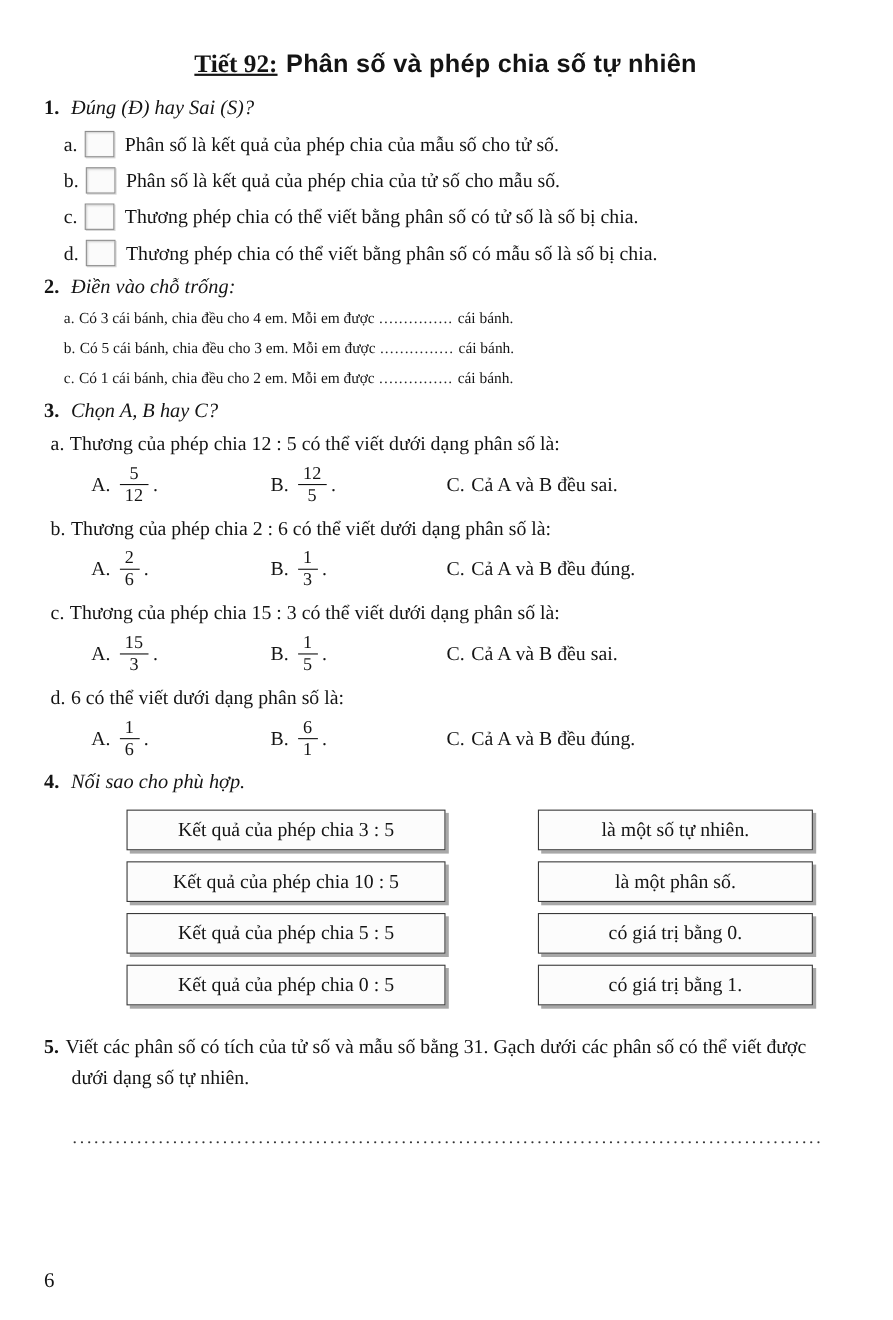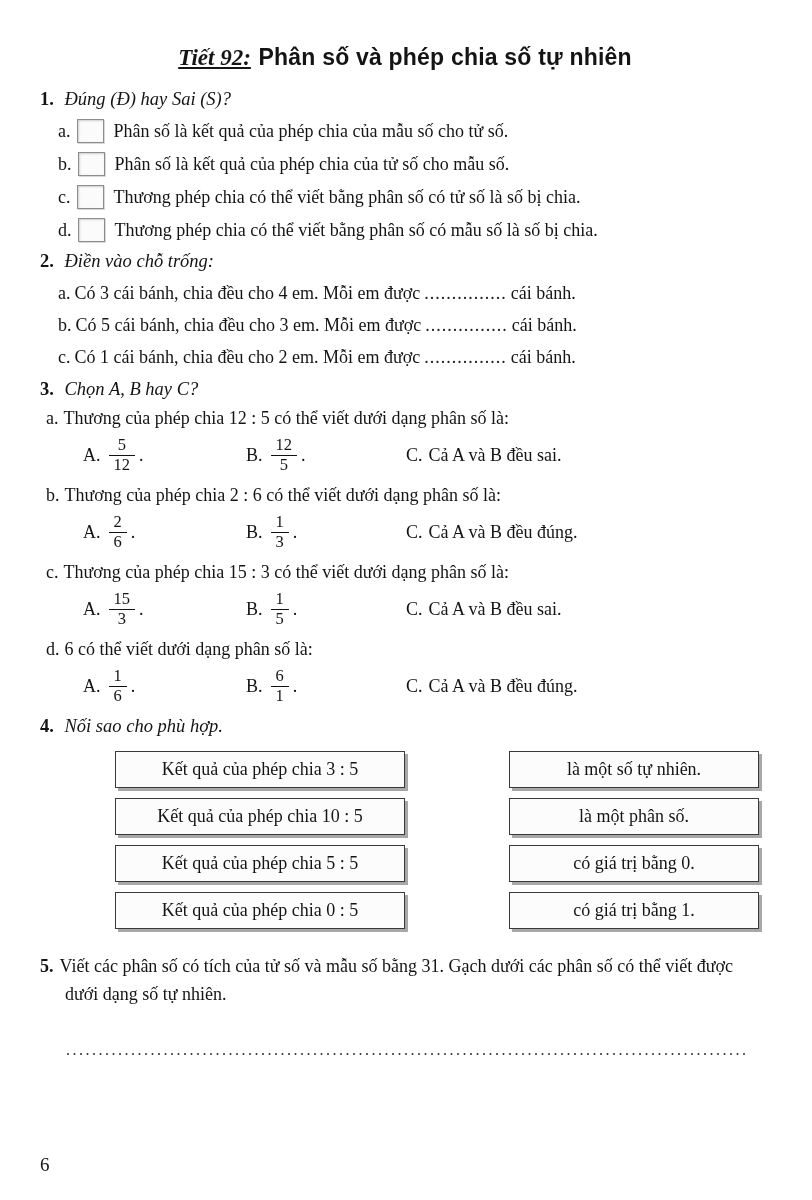--- a/index.html
+++ b/index.html
@@ -8,60 +8,60 @@
     width: 812px; height: 1200px;
     font-family: "Liberation Serif", serif;
     color: #141414;
     position: relative;
     overflow: hidden;
   }
   .page { padding: 30px 42px 0 40px; height: 1200px; position: relative; }
 
   
   .title { text-align: center; font-size: 23px; margin: 14px 0 18px 0; }
-  .title .lesson { font-style: italic; font-weight: bold; text-decoration: underline; margin-right: 2px; }
+  .title .lesson { font-weight: bold; text-decoration: underline; margin-right: 2px; }
   .title .main { font-family: "Liberation Sans", sans-serif; font-weight: bold; letter-spacing: 0.2px; }
 
   
   .q-head { font-size: 18.5px; margin: 8px 0 6px 0; }
   .q-num { font-weight: bold; margin-right: 6px; }
   .q-prompt { font-style: italic; }
 
   
   .q1-item { display: flex; align-items: center; margin: 9px 0 9px 18px; font-size: 18px; }
   .item-label { margin-right: 2px; }
   .checkbox {
     display: inline-block; width: 27px; height: 24px;
     border: 1px solid #8d8d8d; background: #fbfbfb;
     box-shadow: inset 1px 1px 2px rgba(0,0,0,0.18), 1px 1px 0 #d8d8d8;
     margin: 0 10px 0 4px; flex: 0 0 auto;
   }
 
   
-  .q2-item { margin: 11px 0 11px 18px; font-size: 18px; }
+  .q2-item { margin: 11px 0 11px 18px; font-size: 14px; }
   .q2-item .item-label { margin-right: 4px; }
   .blank { letter-spacing: 1px; color: #222; margin: 0 4px; }
 
   
   .q3-sub { margin-left: 6px; }
   .q3-question { font-size: 18px; margin: 8px 0 4px 0; }
   .sub-label { margin-right: 5px; }
   .q3-options { display: flex; align-items: center; margin: 4px 0 8px 37px; font-size: 18px; min-height: 44px; }
   .opt { display: flex; align-items: center; }
   .opt-a { width: 163px; }
   .opt-b { width: 160px; }
   .opt-letter { margin-right: 6px; }
   .frac { display: inline-block; text-align: center; vertical-align: middle; font-size: 16.5px; line-height: 1.12; margin: 0 2px; }
   .frac .fnum { display: block; padding: 0 5px; }
   .frac .fden { display: block; border-top: 1.4px solid #111; padding: 0 5px; }
   .opt-dot { margin-left: 2px; }
   .opt-c { }
 
   
-  .q4-cols { display: flex; margin: 14px 0 12px 75px; gap: 20px; }
+  .q4-cols { display: flex; margin: 14px 0 12px 75px; }
   .q4-col-left { width: 290px; }
   .q4-col-right { width: 250px; margin-left: 84px; }
   .match-box {
     border: 1px solid #3a3a3a; background: #fcfcfc;
     box-shadow: 3px 3px 0 #a8a8a8;
     height: 37px; display: flex; align-items: center; justify-content: center;
     font-size: 18px; margin-bottom: 10px;
   }
 
   

